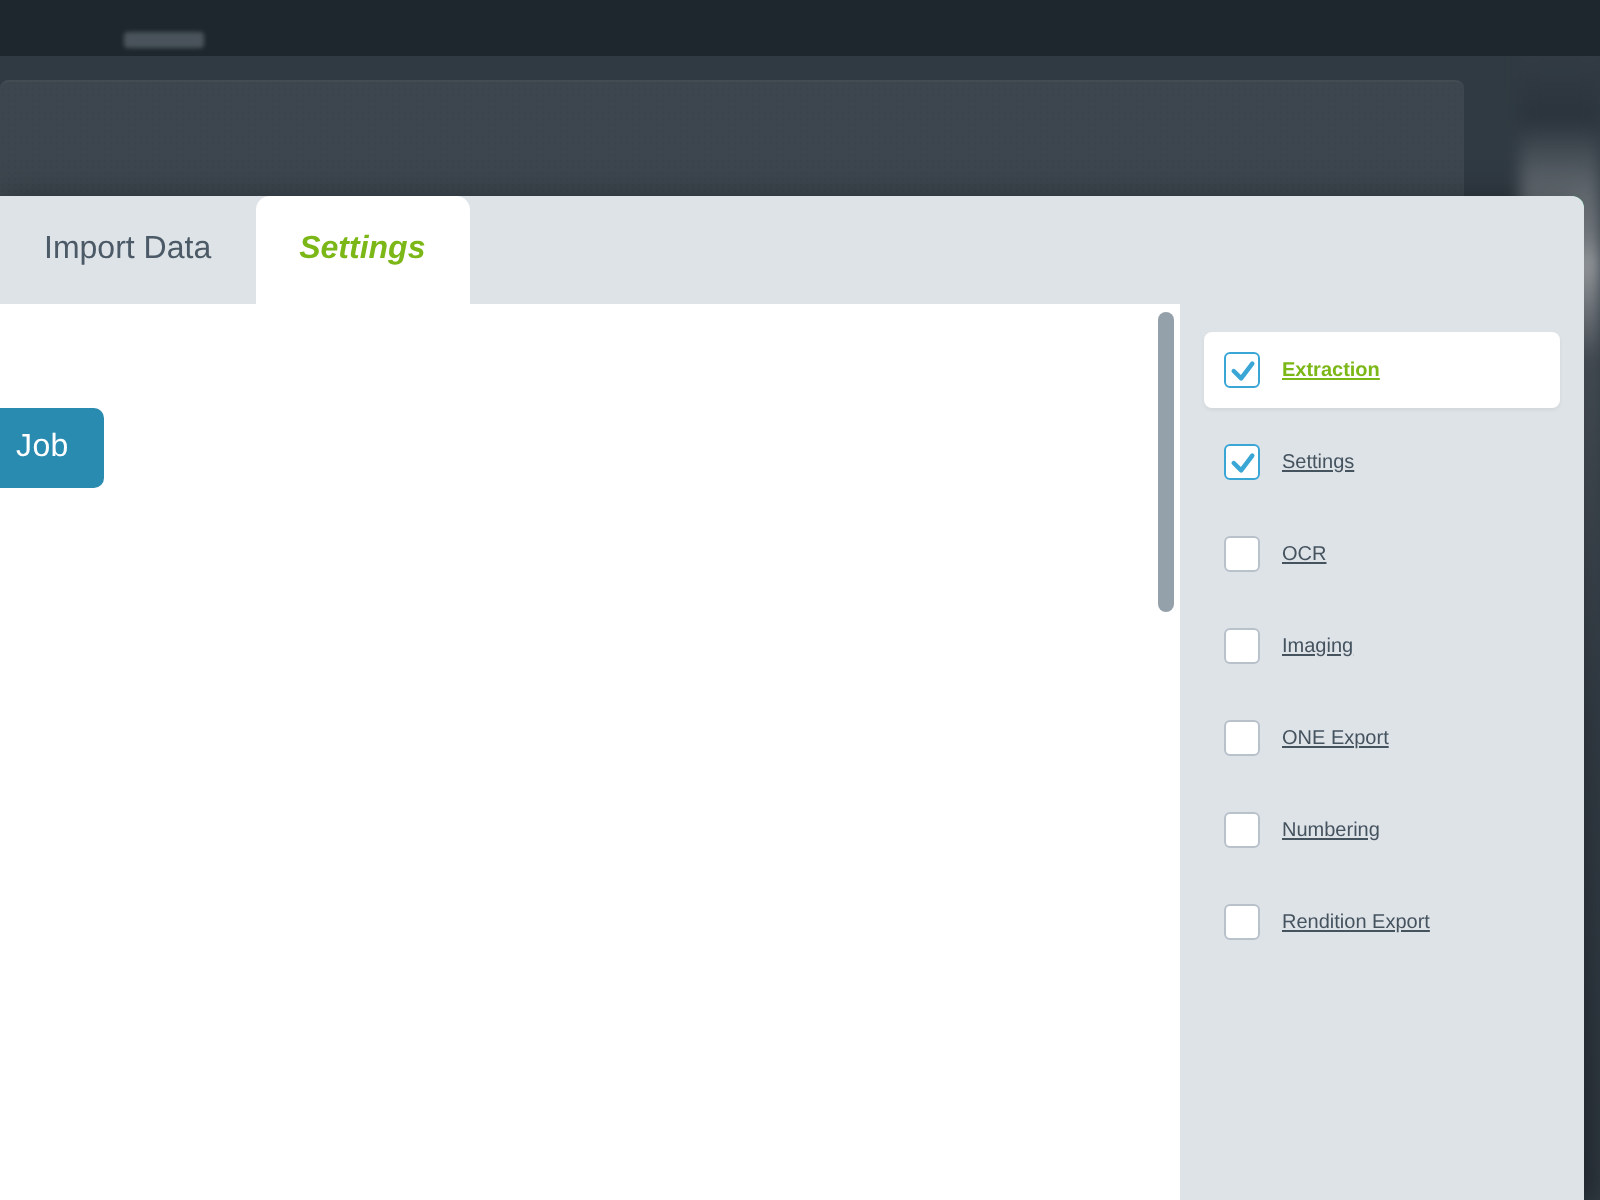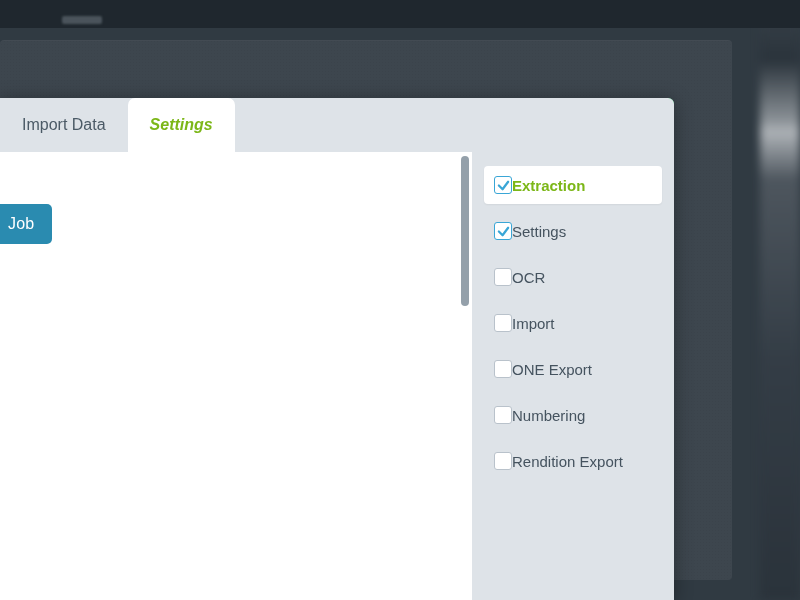--- a/index.html
+++ b/index.html
@@ -35,21 +35,21 @@
     background: #3d464e;
     background-image: radial-gradient(rgba(0,0,0,0.04) 0.5px, transparent 0.5px);
     background-size: 3px 3px;
     border-radius: 4px;
     box-shadow: inset 0 1px 0 rgba(255,255,255,0.03);
   }
 
   .modal {
     position: absolute;
     left: 0; top: 98px;
-    width: 674px; height: 502px;
+    width: 792px; height: 502px;
     background: #22c55e;
     border-top-right-radius: 6px;
     overflow: hidden;
     box-shadow: 0 2px 18px rgba(0,0,0,0.35);
   }
 
   
   .tabstrip {
     height: 54px;
     background: #dee3e8;
@@ -125,28 +125,30 @@
     background: #dee3e8;
     padding: 14px 12px 14px 12px;
     display: flex;
     flex-direction: column;
     gap: 8px;
   }
 
   .opt {
     display: flex;
     align-items: center;
+    gap: 11px;
     padding: 10px 10px;
     border-radius: 4px;
-    font-size: 15px;
+    font-size: 10px;
     color: #45535f;
     cursor: pointer;
     background: transparent;
     border: none;
     text-align: left;
+    text-decoration: underline;
   }
   .opt.active {
     background: #ffffff;
     color: #7cb718;
     font-weight: 600;
     box-shadow: 0 1px 2px rgba(0,0,0,0.06);
   }
 
   .chk {
     width: 18px; height: 18px;
@@ -217,21 +219,21 @@
         <span class="chk">
           
         </span>
         <span>OCR</span>
       </button>
 
       <button class="opt">
         <span class="chk">
           
         </span>
-        <span>Import</span>
+        <span>Imaging</span>
       </button>
 
       <button class="opt">
         <span class="chk">
           
         </span>
         <span>ONE Export</span>
       </button>
 
       <button class="opt">

